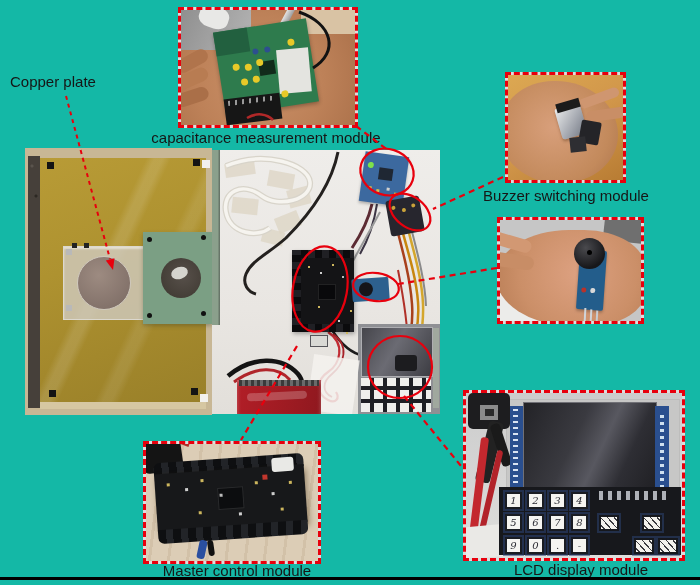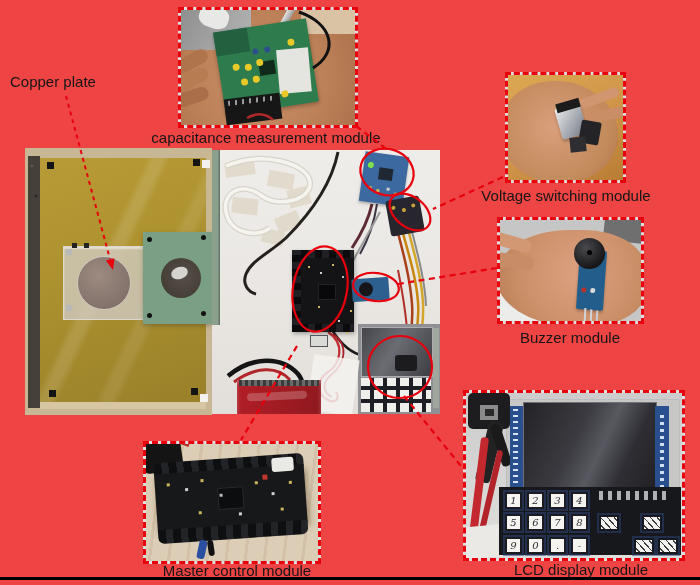--- a/index.html
+++ b/index.html
@@ -1,16 +1,16 @@
 <!DOCTYPE html>
 <html><head>
 <meta charset="utf-8">
 <style>
   html,body{margin:0;padding:0;background:#fff;}
-  #stage{position:relative;width:700px;height:585px;background:#ef4444;overflow:hidden;
+  #stage{position:relative;width:700px;height:585px;background:#14b8a6;overflow:hidden;
          font-family:"Liberation Sans",sans-serif;color:#111;}
   .abs{position:absolute;}
   .photo{position:absolute;border:3px dashed #e8000d;box-sizing:border-box;overflow:hidden;background:#ddd;}
   .plain{position:absolute;box-sizing:border-box;overflow:hidden;}
   .lbl{position:absolute;font-size:15px;line-height:17px;color:#161616;text-align:center;white-space:nowrap;}
   svg{display:block;}
   #overlay{position:absolute;left:0;top:0;pointer-events:none;}
   
   .key{position:absolute;width:17px;height:17px;box-sizing:border-box;background:#f5f4f1;
        border:2px solid #1a1c22;box-shadow:0 0 0 2px rgba(45,70,120,.55);
@@ -25,22 +25,21 @@
       repeating-linear-gradient(90deg,transparent 0 9px,#1e1f24 9px 13px),
       repeating-linear-gradient(0deg,#efefec 0 9px,#1e1f24 9px 13px);}
 </style>
 </head>
 <body>
 
 <div id="stage">
 
   <div class="lbl" style="left:10px;top:73px;">Copper plate</div>
   <div class="lbl" style="left:136px;top:129px;width:260px;">capacitance measurement module</div>
-  <div class="lbl" style="left:446px;top:187px;width:240px;">Voltage switching module</div>
-  <div class="lbl" style="left:470px;top:329px;width:200px;">Buzzer module</div>
+  <div class="lbl" style="left:446px;top:187px;width:240px;">Buzzer switching module</div>
   <div class="lbl" style="left:127px;top:562px;width:220px;">Master control module</div>
   <div class="lbl" style="left:471px;top:561px;width:220px;">LCD display module</div>
 
   <div class="photo" style="left:178px;top:7px;width:180px;height:121px;">
     <div class="abs" style="left:0;top:0;width:174px;height:115px;background:radial-gradient(circle at 45% 60%,#cb9169 0%,#bd8158 55%,#a96f49 100%);"></div>
     <div class="abs" style="left:0;top:0;width:70px;height:40px;background:linear-gradient(115deg,#8f8f8f,#b5b5b5);"></div>
     <div class="abs" style="left:18px;top:-4px;width:30px;height:22px;background:#e8e8e6;border-radius:40%;transform:rotate(18deg);"></div>
     <div class="abs" style="left:120px;top:0;width:54px;height:24px;background:#d9c3a4;"></div>
     <div class="abs" style="left:-6px;top:44px;width:34px;height:14px;background:#b0744c;border-radius:8px;transform:rotate(-28deg);"></div>
     <div class="abs" style="left:-8px;top:62px;width:36px;height:14px;background:#b87c52;border-radius:8px;transform:rotate(-24deg);"></div>

